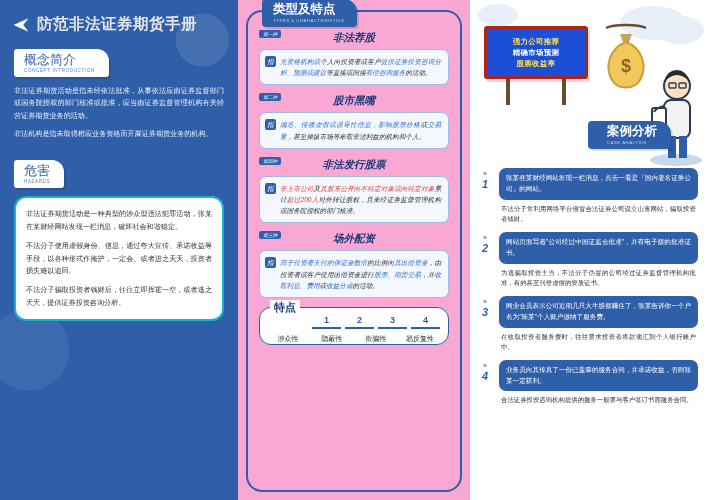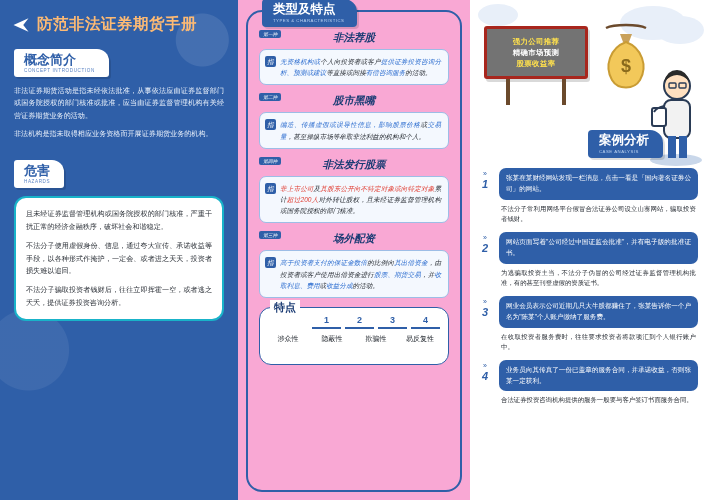--- a/index.html
+++ b/index.html
@@ -29,32 +29,32 @@
       radial-gradient(circle at 12% 70%, rgba(255,255,255,.07) 0 40px, transparent 41px);
   }
   .brand {
     position:relative;
     display:flex; align-items:center; gap:7px;
     padding: 14px 10px 0 12px;
   }
   .brand .plane { width:18px; height:18px; flex:0 0 18px; }
   .brand-title {
     font-size: 15.5px; font-weight:bold; letter-spacing:.5px;
-    color:#fdba74;
+    color:#e5e5e5;
   }
   .lsec { position:relative; padding: 0 14px; }
   .tagbox{
     display:inline-block;
     background:#ffffff; color:#2f5fa8;
     border-radius: 3px 12px 3px 3px;
     padding: 4px 14px 4px 10px;
     margin-top: 14px;
     box-shadow: 2px 2px 0 rgba(0,0,0,.12);
   }
-  .tagbox .zh { font-size: 13px; font-weight:bold; line-height:1.1; }
+  .tagbox .zh { font-size: 13px; font-weight:normal; line-height:1.1; }
   .tagbox .en { font-size: 4.6px; letter-spacing:.6px; color:#5b84c4; margin-top:1px;}
   .l-body {
     font-size: 7.1px; line-height: 1.72; color:#eaf1fb;
     margin-top: 8px;
   }
   .l-body p { margin: 0 0 6px 0; text-align: justify; }
 
   .harm-card{
     margin-top: 8px;
     background:#ffffff;
@@ -116,21 +116,21 @@
     width:11px; height:11px; line-height:11px; text-align:center;
     background:#2f5fa8; color:#fff; font-size:6.4px; border-radius:2px;
   }
   .hl-blue{ color:#2f6fd0; }
   .hl-red{ color:#e03a2f; }
 
   .feat{
     margin-top: 6px;
     border:1.5px solid #2f5fa8;
     border-radius: 12px;
-    padding: 7px 8px 20px 8px;
+    padding: 7px 8px 0 8px;
     position:relative;
     background:#fff;
   }
   .feat-label{
     position:absolute; left:10px; top:-8px;
     background:#fff; padding:0 4px;
     font-size:11px; font-weight:bold; color:#1b3c74;
   }
   .feat-nums{
     display:flex; gap:4px; justify-content:flex-end; margin-left:44px;
@@ -156,37 +156,37 @@
   .sky{
     position:absolute; left:0; top:0; width:100%; height:176px;
     overflow:hidden;
   }
   .cloud{ position:absolute; background:#e8eff9; border-radius:50%; }
 
   .poster{
     position:absolute; left:14px; top:26px; width:104px;
   }
   .poster-board{
-    background:#737373; border:3px solid #a8261d; border-radius:3px;
+    background:#1d4ed8; border:3px solid #a8261d; border-radius:3px;
     padding:7px 5px; color:#fff; text-align:center;
     box-shadow: 2px 3px 0 rgba(0,0,0,.15);
   }
   .poster-board div{ font-size:7.4px; font-weight:bold; line-height:1.5; letter-spacing:.4px;}
   .poster-board .yellow{ color:#ffe14d; }
   .poster-legs{ position:relative; height:26px; }
   .poster-legs:before,.poster-legs:after{
     content:""; position:absolute; top:0; width:4px; height:26px; background:#6b4a2c;
   }
   .poster-legs:before{ left:22px; } .poster-legs:after{ right:22px; }
 
   .case-head{
-    position:absolute; left:118px; top:130px;
+    position:absolute; left:118px; top:121px;
     background:#2f5fa8; color:#fff;
     border-radius: 4px 13px 4px 4px;
-    padding: 4px 14px 4px 11px;
+    padding: 4px 14px 4px 19px;
     box-shadow: 2px 2px 0 rgba(0,0,0,.13);
     z-index:4;
   }
   .case-head .zh{ font-size:12.5px; font-weight:bold; line-height:1.1;}
   .case-head .en{ font-size:4.3px; letter-spacing:.5px; color:#bcd3f2; margin-top:1px;}
 
   .cases{ position:absolute; left:6px; top:168px; right:9px; }
   .case{
     display:flex; gap:5px; margin-bottom:7px;
   }
@@ -238,21 +238,21 @@
         <p>非法证券期货活动是指未经依法批准，从事依法应由证券监督部门或国务院授权的部门核准或批准，应当由证券监督管理机构有关经营证券期货业务的活动。</p>
         <p>非法机构是指未取得相应业务资格而开展证券期货业务的机构。</p>
       </div>
 
       <div class="tagbox">
         <div class="zh">危害</div>
         <div class="en">HAZARDS</div>
       </div>
 
       <div class="harm-card">
-        <p>且未经证券监督管理机构或国务院授权的部门核准，严重干扰正常的经济金融秩序，破坏社会和谐稳定。</p>
+        <p>非法证券期货活动是一种典型的涉众型违法犯罪活动，张某在某财经网站发现一栏消息，破坏社会和谐稳定。</p>
         <p>不法分子使用虚假身份、信息，通过夸大宣传、承诺收益等手段，以各种形式作掩护，一定会、或者进之天天，投资者损失难以追回。</p>
         <p>不法分子骗取投资者钱财后，往往立即挥霍一空，或者逃之夭夭，提供证券投资咨询分析。</p>
       </div>
     </div>
   </div>
 
   <div class="col-mid">
     <div class="mid-inner">
       <div class="mid-head">
         <div class="zh">类型及特点</div>

